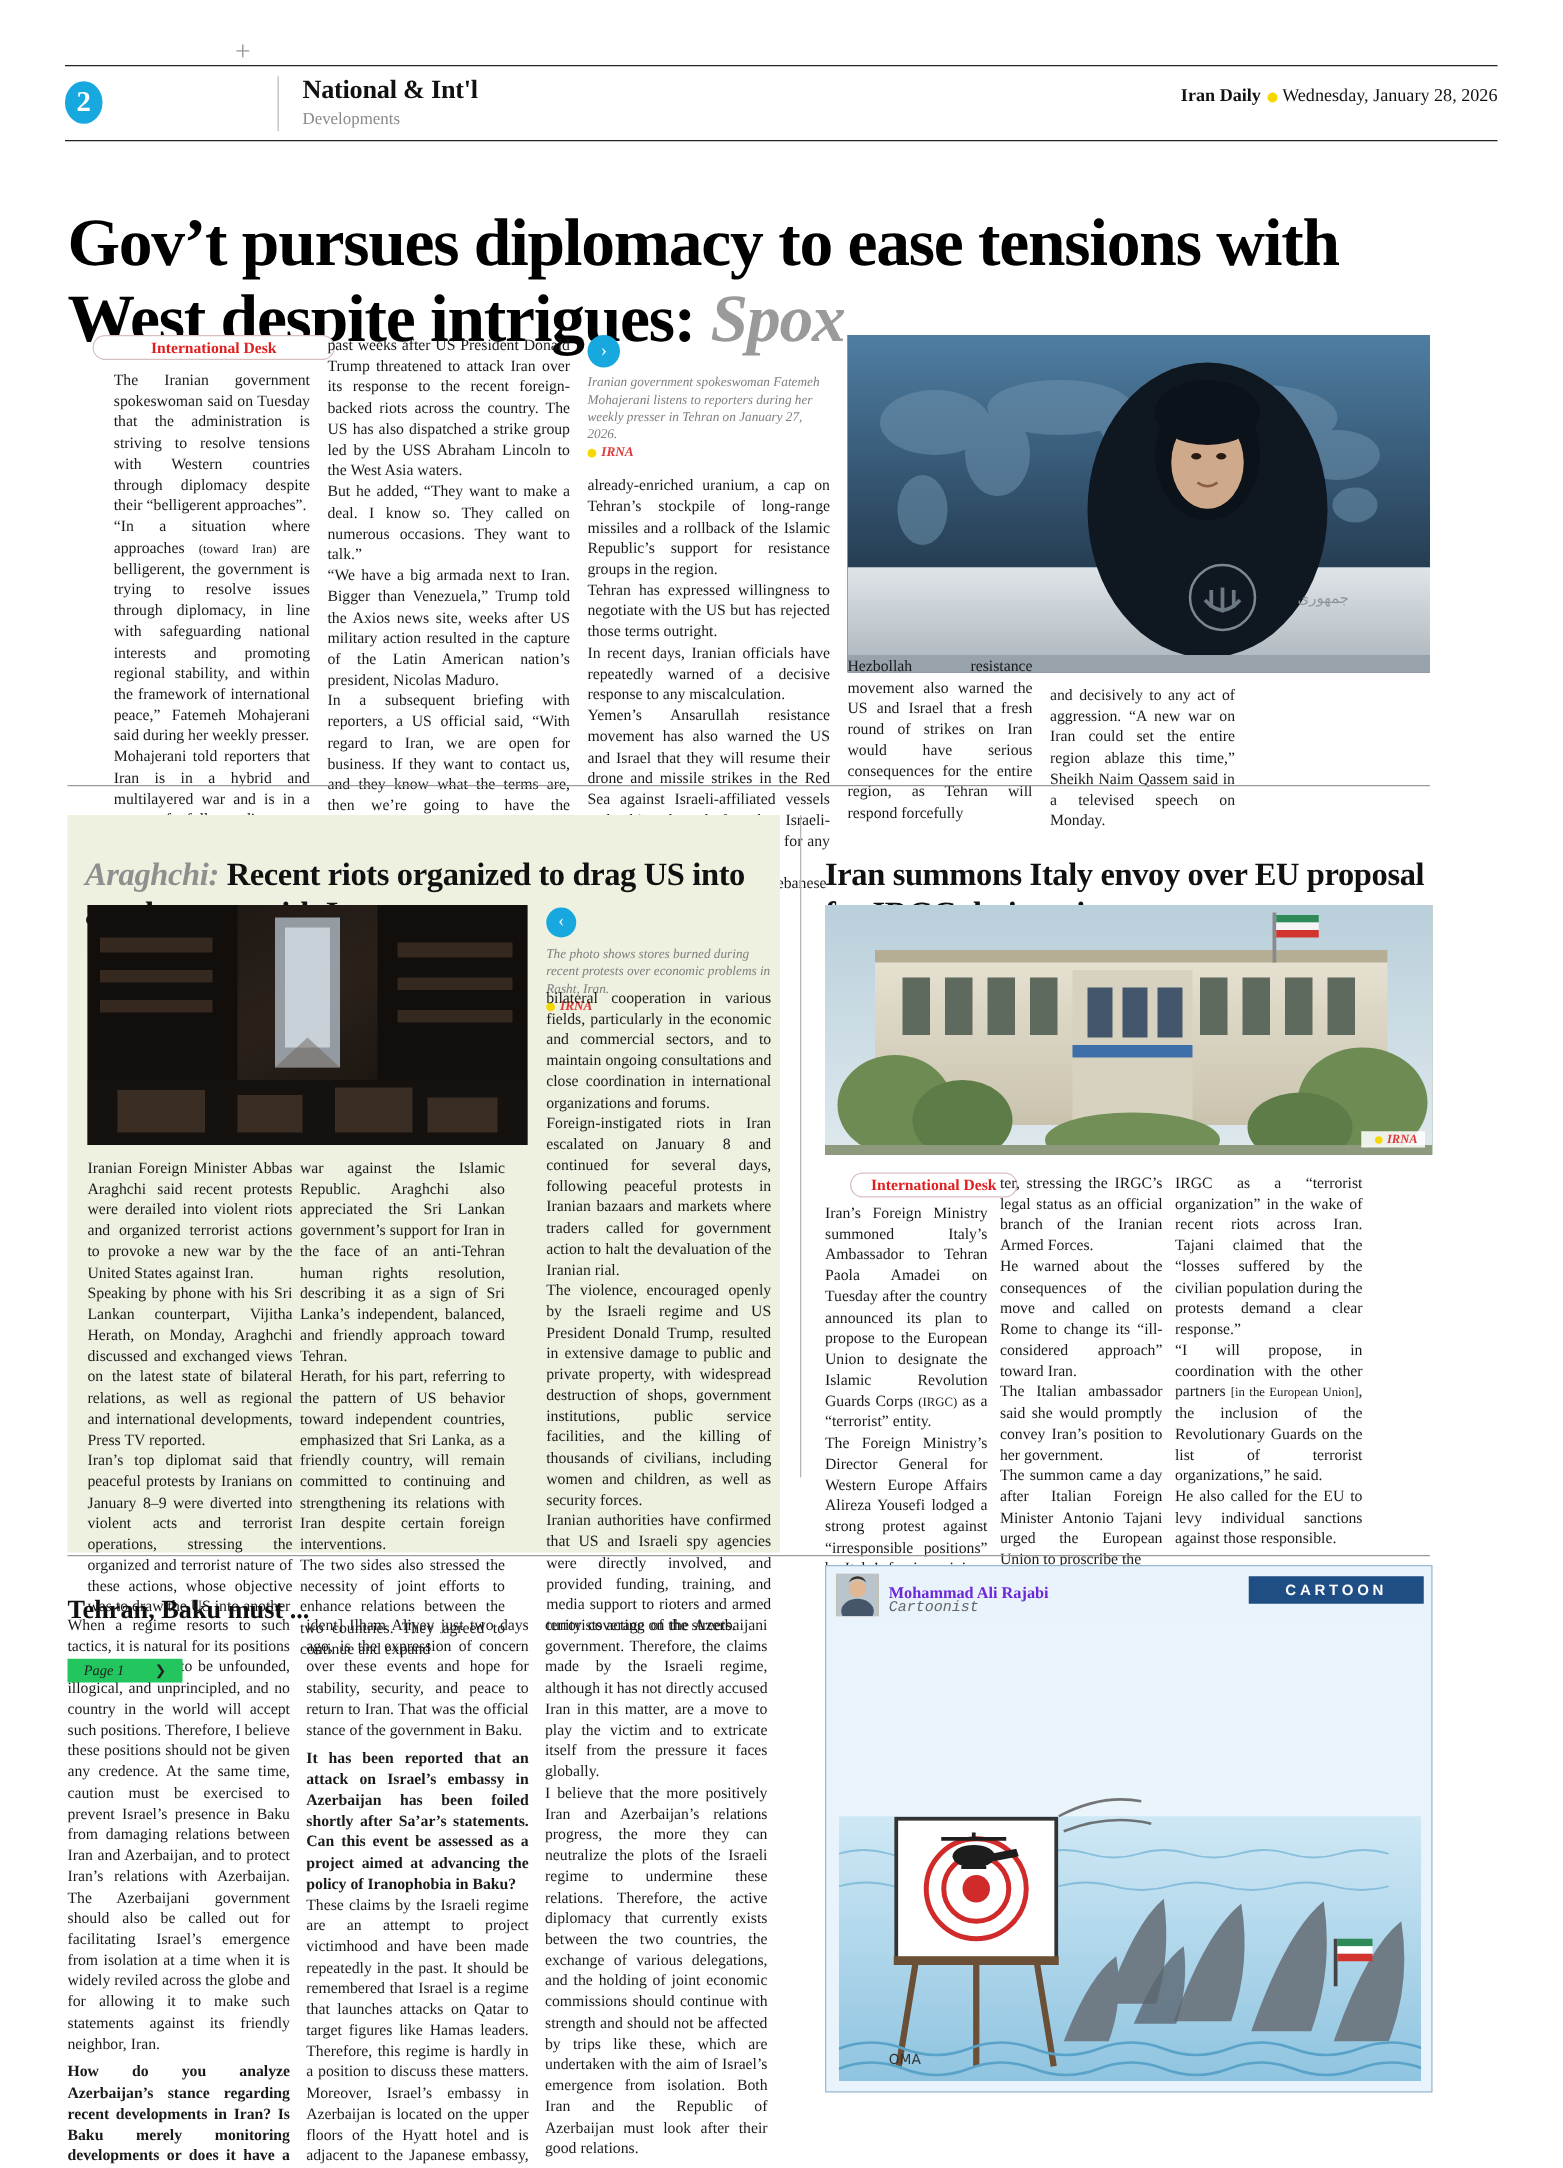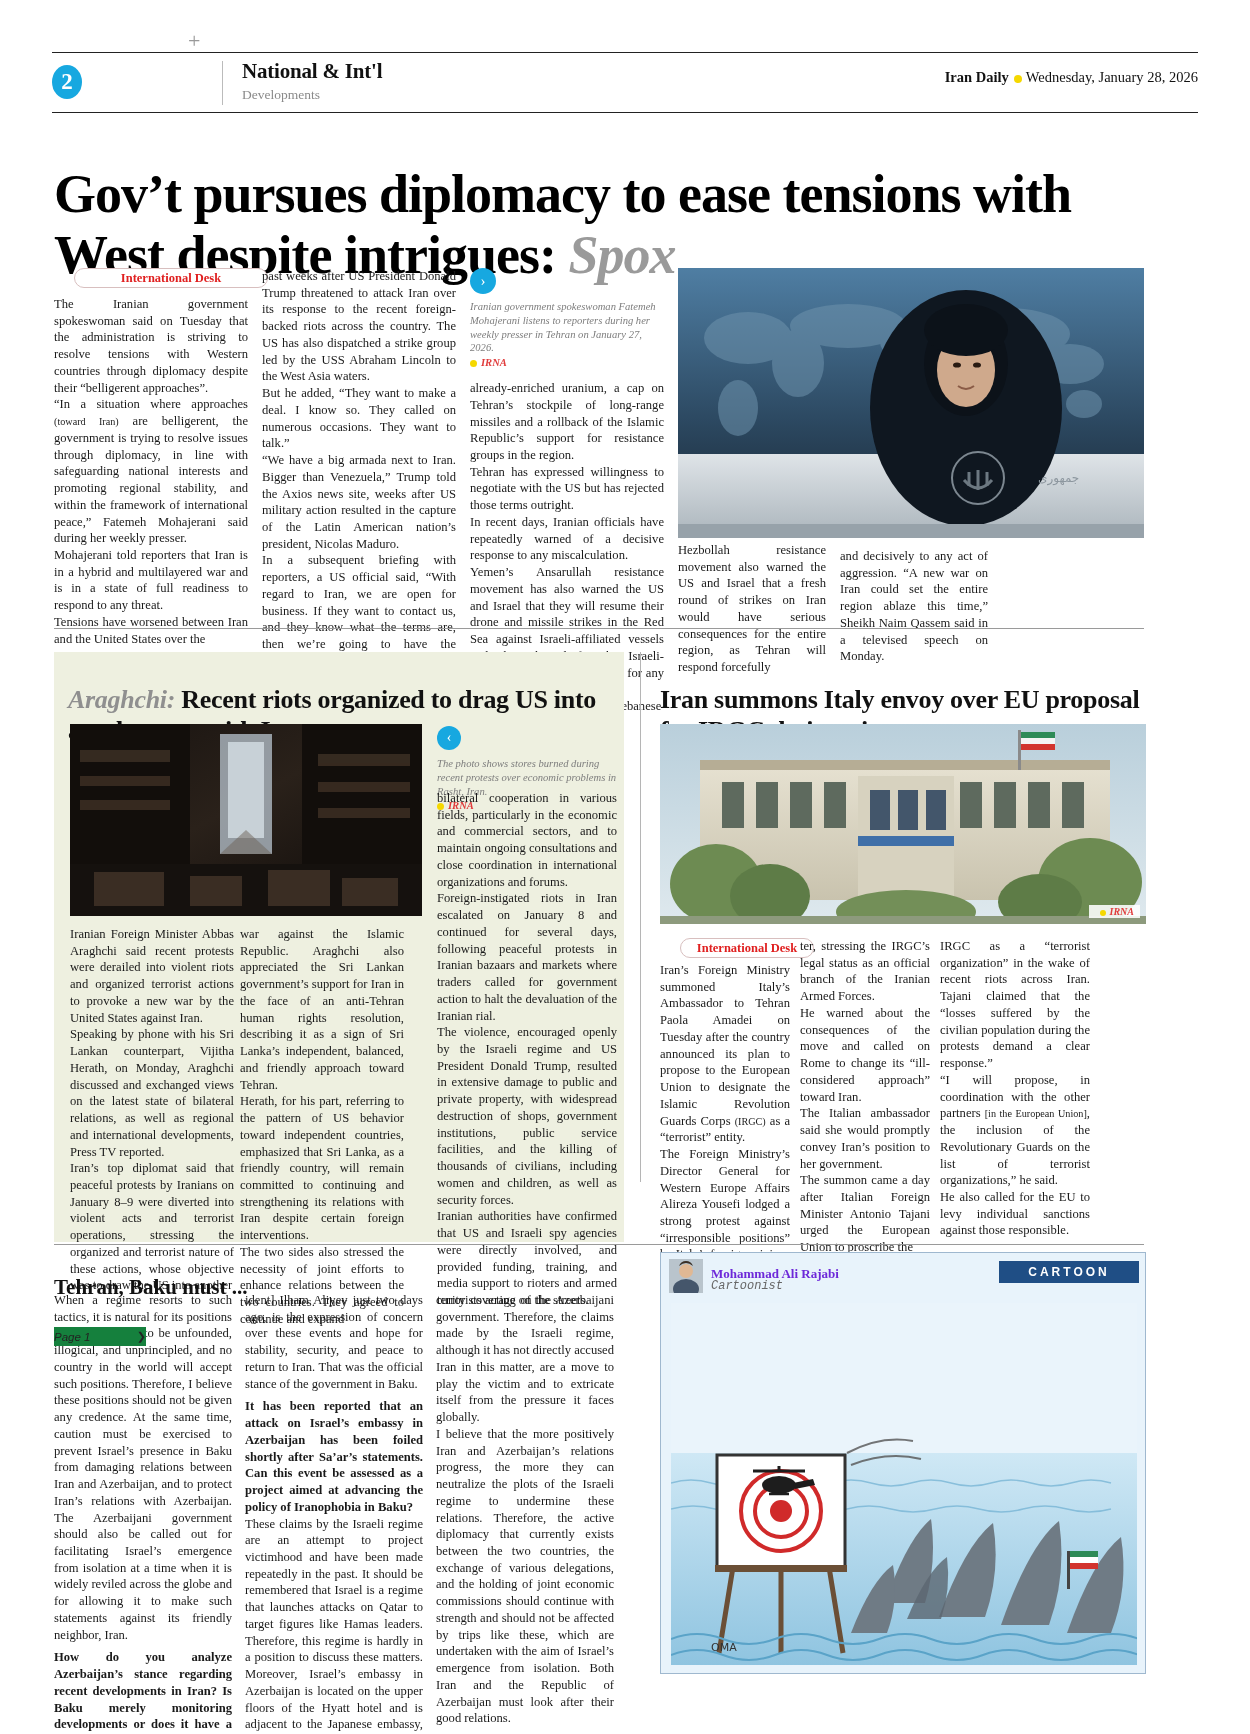--- a/index.html
+++ b/index.html
@@ -74,21 +74,21 @@
     font-family:"Liberation Serif", serif;
     font-size:12.6px; line-height:1.33;
     text-align:justify; color:#1a1a1a;
     hyphens:auto;
   }
   .col-text p { margin:0; }
   .small-note { font-size:10.2px; }
 
   #lead-c1 { position:absolute; left:54px; top:268px; width:194px; }
   #lead-c1 .deskpill { width:100%; }
-  #lead-c1 .body { margin-top:8px; }
+  #lead-c1 .body { margin-top:8px;margin-left:37px; }
   #lead-c2 { position:absolute; left:262px; top:268px; width:194px; }
   #lead-c3 { position:absolute; left:470px; top:268px; width:194px; }
 
   .caption-arrow {
     width:26px; height:26px; border-radius:50%;
     background:#17a8e0; color:#fff; display:flex; align-items:center;
     justify-content:center; font-size:15px; line-height:1;
   }
   .caption {
     font-family:"Liberation Serif", serif;
@@ -101,21 +101,21 @@
     color:#e03b3b; margin-top:2px;
   }
   .credit .dot-yellow { width:7px; height:7px; margin:0 4px 0 0; }
 
   
   .lead-photo {
     position:absolute; left:678px; top:268px; width:466px; height:270px;
     overflow:hidden; background:#2b3b4d;
   }
 
-  #lead-c4 { position:absolute; left:678px; top:542px; width:148px; }
+  #lead-c4 { position:absolute; left:678px; top:525px; width:148px; }
   #lead-c5 { position:absolute; left:840px; top:548px; width:148px; }
 
   .rule { position:absolute; background:#9a9a9a; height:1px; }
 
   
   .arag-wrap {
     position:absolute; left:54px; top:652px; width:570px; height:590px;
     background:#eef0e0;
   }
   .arag-head {
@@ -166,23 +166,23 @@
   .tb-head {
     position:absolute; left:54px; top:1258px; width:560px;
     font-family:"Liberation Serif", serif; font-weight:bold;
     font-size:21px; color:#111;
   }
   .tb-c1 { position:absolute; left:54px; top:1292px; width:178px; }
   .tb-c2 { position:absolute; left:245px; top:1292px; width:178px; }
   .tb-c3 { position:absolute; left:436px; top:1292px; width:178px; }
   .page1-pill {
     position:absolute; left:54px; top:1327px;
-    width:92px; height:19px; background:#15803d;
-    display:flex; align-items:center; padding:0 0;
-    font-family:Liberation Sans, sans-serif; font-style:italic;
+    width:92px; height:19px; background:#22c55e;
+    display:flex; align-items:center; padding:0 13px;
+    font-family:Liberation Serif, serif; font-style:italic;
     font-size:11.5px; color:#222;
   }
   .page1-pill .chev { margin-left:auto; font-style:normal; font-size:11px; }
   .bold-q { font-weight:bold; }
 
   
   .cartoon-wrap {
     position:absolute; left:660px; top:1252px; width:486px; height:422px;
     border:1px solid #9fb8cf; background:#e8f3fb;
   }

